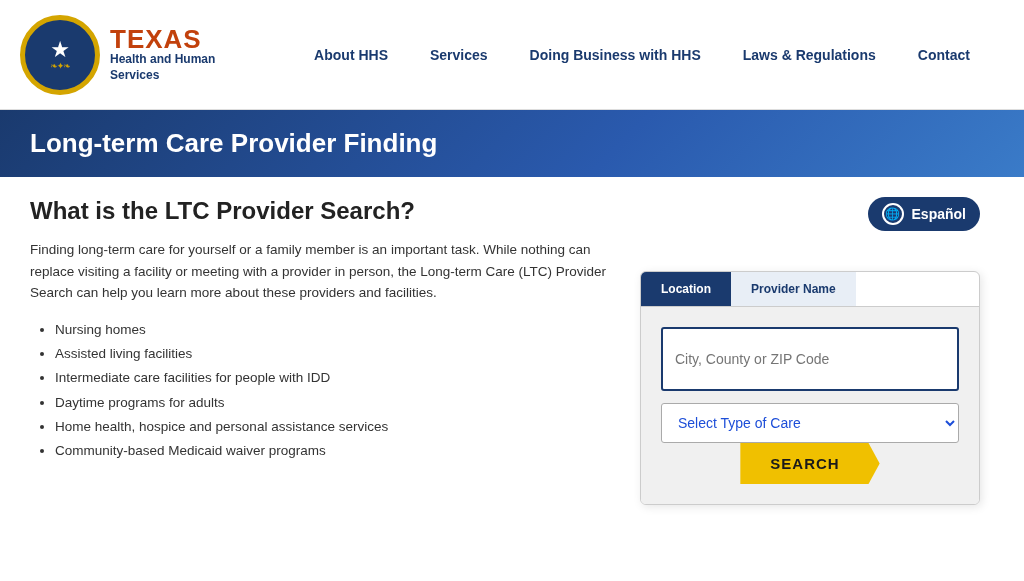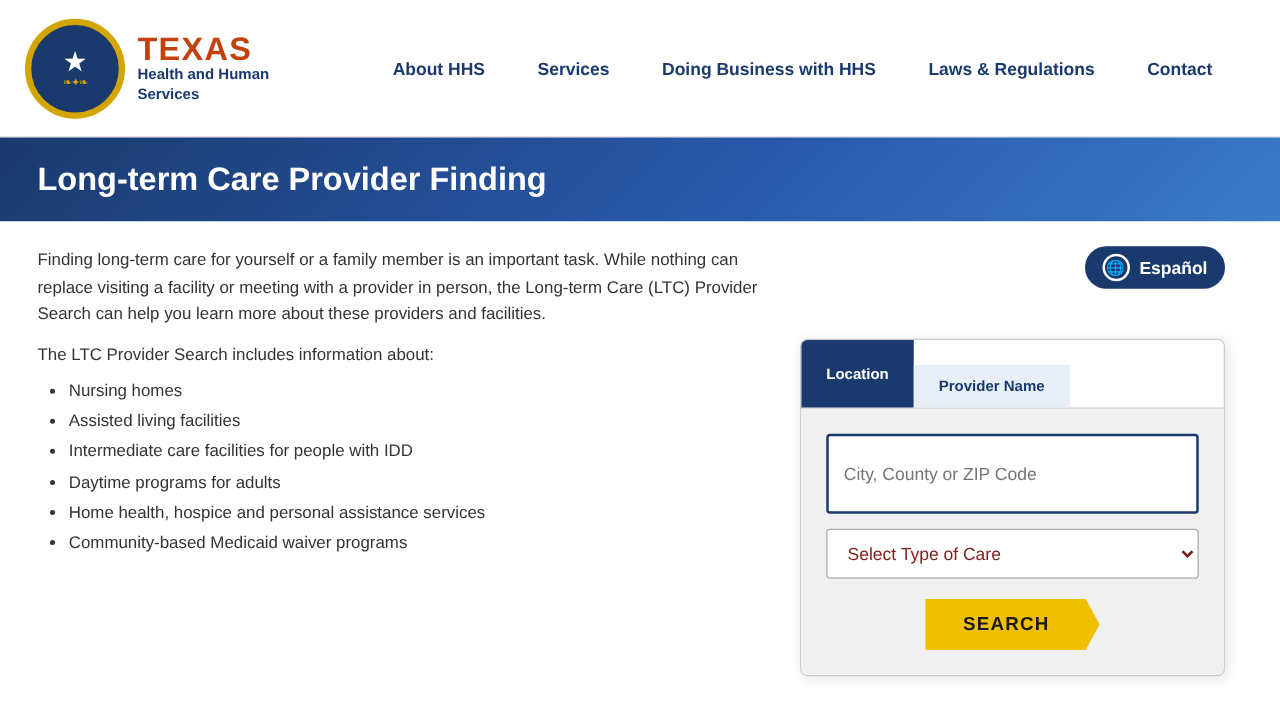--- a/index.html
+++ b/index.html
@@ -192,44 +192,43 @@
       background: #fff;
       color: #1a3a6e;
     }
     .tab.active {
       background: #1a3a6e;
       color: #fff;
     }
     .tab:not(.active) {
       background: #e8eef6;
       color: #1a3a6e;
-      margin-top: 20px;
     }
     .search-body {
       padding: 20px;
       background: #f0f0f0;
     }
     .search-input {
       width: 100%;
       padding: 22px 12px;
       border: 2px solid #1a3a6e;
       border-radius: 3px;
       font-size: 14px;
       margin-bottom: 12px;
       outline: none;
     }
     .search-select {
       width: 100%;
       padding: 10px 12px;
       border: 1px solid #aaa;
       border-radius: 3px;
       font-size: 14px;
-      margin-bottom: 16px;
+      margin-bottom: 0;
       background: #fff;
-      color: #7f1d1d;
+      color: #1d4ed8;
       appearance: auto;
     }
     .search-btn-wrap {
       display: flex;
       justify-content: center;
     }
     .search-btn {
       background: #f0c000;
       color: #1a1a1a;
       border: none;
@@ -269,22 +268,22 @@
   </nav>
 </header>
 
 <div class="banner">
   <h1 class="banner-title">Long-term Care Provider Finding</h1>
 </div>
 
 <div class="main">
 
   <div class="left-content">
+    <h2 class="page-title">What is the LTC Provider Search?</h2>
     <p class="description">Finding long-term care for yourself or a family member is an important task. While nothing can replace visiting a facility or meeting with a provider in person, the Long-term Care (LTC) Provider Search can help you learn more about these providers and facilities.</p>
-    <p class="includes-title">The LTC Provider Search includes information about:</p>
     <ul class="bullet-list">
       <li>Nursing homes</li>
       <li>Assisted living facilities</li>
       <li>Intermediate care facilities for people with IDD</li>
       <li>Daytime programs for adults</li>
       <li>Home health, hospice and personal assistance services</li>
       <li>Community-based Medicaid waiver programs</li>
     </ul>
   </div>
 

